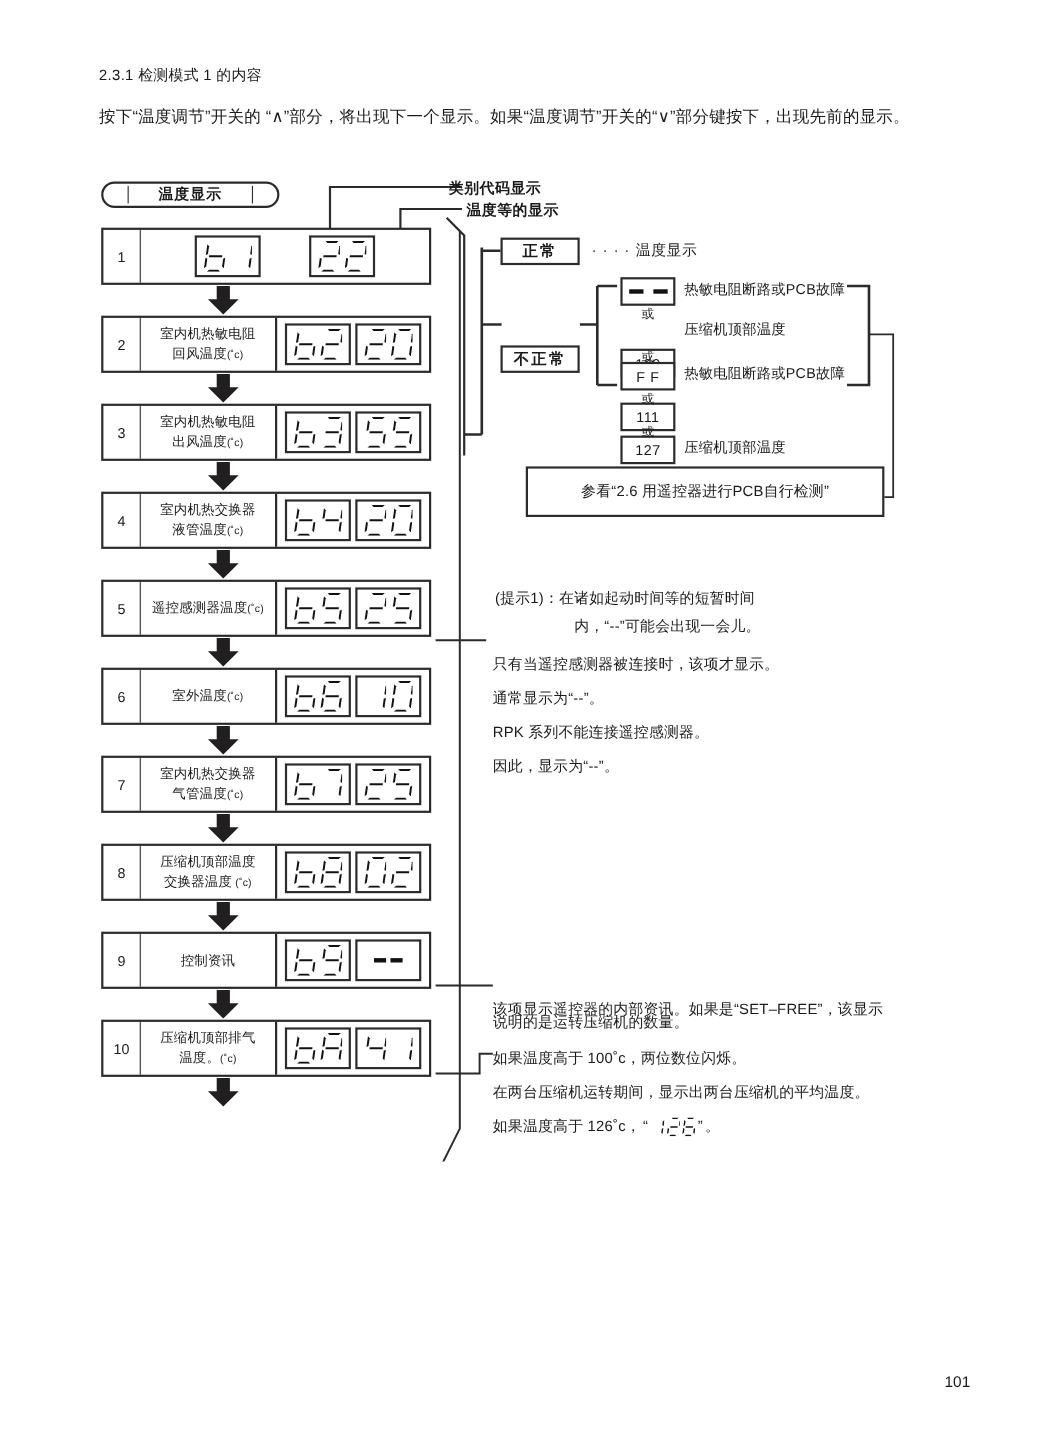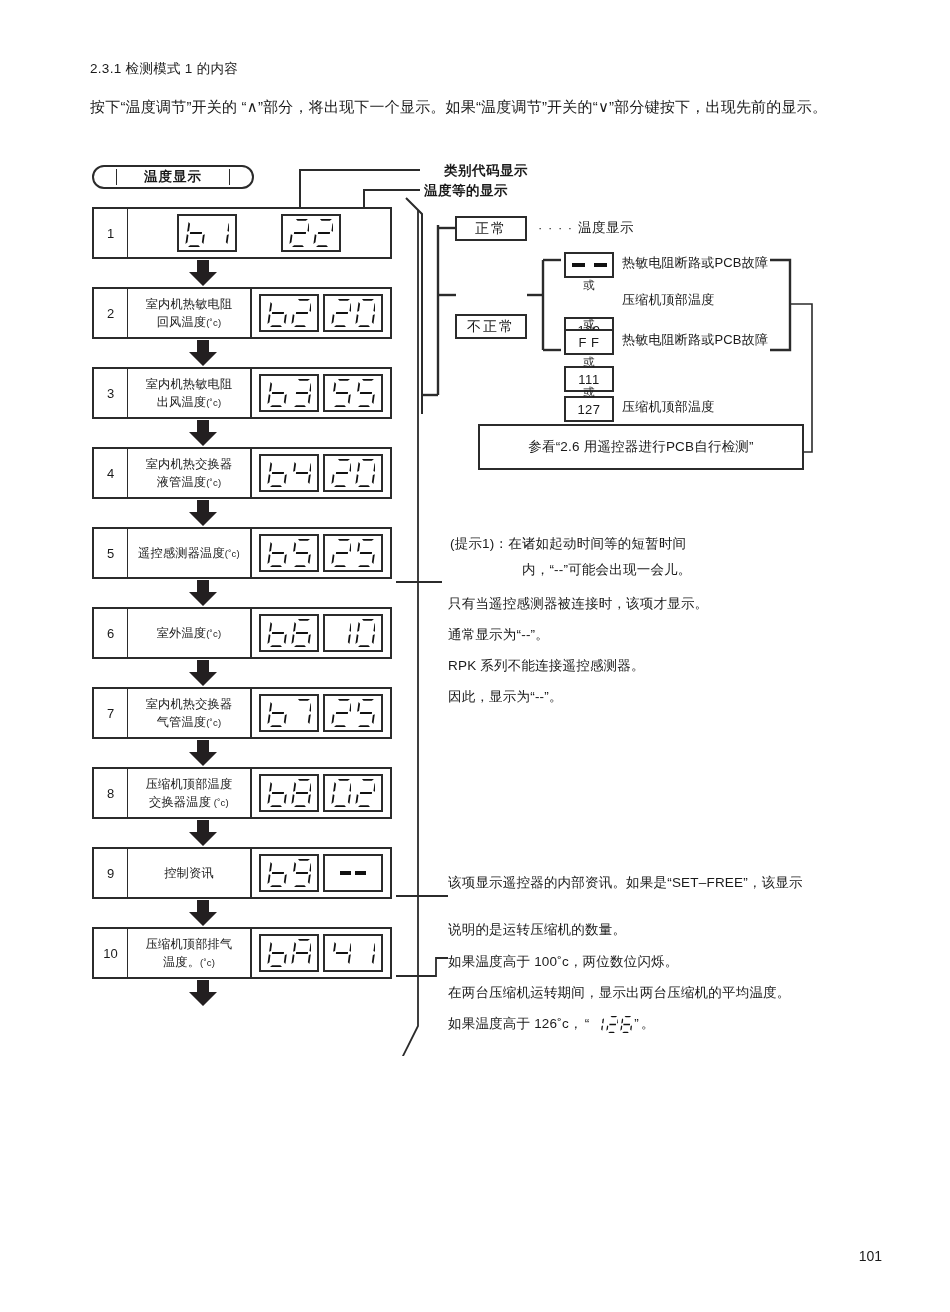--- a/index.html
+++ b/index.html
@@ -54,21 +54,21 @@
   .arrow{left:188px;width:30px;height:28px;}
   .arrow svg{display:block;}
 
   
   .callout{font-size:13.5px;font-weight:700;letter-spacing:.5px;white-space:nowrap;}
 
   
   .nbox{
     border:2px solid #2b2b2b;box-sizing:border-box;background:#fff;
     display:flex;align-items:center;justify-content:center;
-    font-size:14px;font-weight:400;letter-spacing:2px;
+    font-size:14px;font-weight:700;letter-spacing:2px;
   }
 
   
   .codebox{
     border:2px solid #2b2b2b;box-sizing:border-box;background:#fff;
     display:flex;align-items:center;justify-content:center;
     font-size:13px;letter-spacing:.5px;height:26px;width:50px;
   }
   .codetxt{font-size:13px;letter-spacing:.2px;white-space:nowrap;}
   .orlab{font-size:11.5px;text-align:center;width:50px;}
@@ -656,21 +656,21 @@
       <svg width="30" height="27" viewBox="0 0 30 27">
         <path d="M9,0 L21,0 L21,12 L29,12 L15,26 L1,12 L9,12 Z" fill="#231f20"></path>
       </svg>
     </div>
   </div>
 
 <svg class="abs" style="left:296px;top:160px;" width="180" height="60" viewBox="0 0 180 60">
   <path d="M4,48 L4,10 L124,10" stroke="#2b2b2b" stroke-width="2" fill="none"></path>
   <path d="M68,48 L68,30 L124,30" stroke="#2b2b2b" stroke-width="2" fill="none"></path>
 </svg>
-<div class="abs callout" style="left:444px;top:162px;">类别代码显示</div>
+<div class="abs callout" style="left:408px;top:162px;">类别代码显示</div>
 <div class="abs callout" style="left:424px;top:182px;">温度等的显示</div>
 
 <svg class="abs" style="left:404px;top:196px;" width="50" height="220" viewBox="0 0 50 220">
   <path d="M2,2 L18,18 L18,218" stroke="#2b2b2b" stroke-width="2" fill="none"></path>
   <path d="M18,32 L40,32" stroke="#2b2b2b" stroke-width="2" fill="none" opacity="0"></path>
 </svg>
 
 <svg class="abs" style="left:422px;top:215px;" width="40" height="190" viewBox="0 0 40 190">
   <path d="M16,10 L16,180" stroke="#2b2b2b" stroke-width="2.4" fill="none"></path>
   <path d="M16,13 L34,13" stroke="#2b2b2b" stroke-width="2.4" fill="none"></path>
@@ -720,21 +720,21 @@
 <div class="abs" id="refbox">参看“2.6 用遥控器进行PCB自行检测”</div>
 
 <div class="abs note" style="left:450px;top:530px;">(提示1)：在诸如起动时间等的短暂时间</div>
 <div class="abs note" style="left:450px;top:556px;padding-left:72px;">内，“--”可能会出现一会儿。</div>
 
 <div class="abs note" style="left:448px;top:590px;">只有当遥控感测器被连接时，该项才显示。</div>
 <div class="abs note" style="left:448px;top:621px;">通常显示为“--”。</div>
 <div class="abs note" style="left:448px;top:652px;">RPK 系列不能连接遥控感测器。</div>
 <div class="abs note" style="left:448px;top:683px;">因此，显示为“--”。</div>
 
-<div class="abs note" style="left:448px;top:869px;">该项显示遥控器的内部资讯。如果是“SET–FREE”，该显示</div>
+<div class="abs note" style="left:448px;top:904px;">该项显示遥控器的内部资讯。如果是“SET–FREE”，该显示</div>
 <div class="abs note" style="left:448px;top:916px;">说明的是运转压缩机的数量。</div>
 
 <div class="abs note" style="left:448px;top:948px;">如果温度高于 100˚c，两位数位闪烁。</div>
 <div class="abs note" style="left:448px;top:979px;">在两台压缩机运转期间，显示出两台压缩机的平均温度。</div>
 <div class="abs note" style="left:448px;top:1010px;display:flex;align-items:center;gap:2px;">
   <span>如果温度高于 126˚c，</span>
   <span>“</span>
   <span id="seg126">
       <span style="display:flex;align-items:center;gap:2px;">
         <svg class="sseg" width="12.32" height="17" viewBox="0 0 12.32 17">

